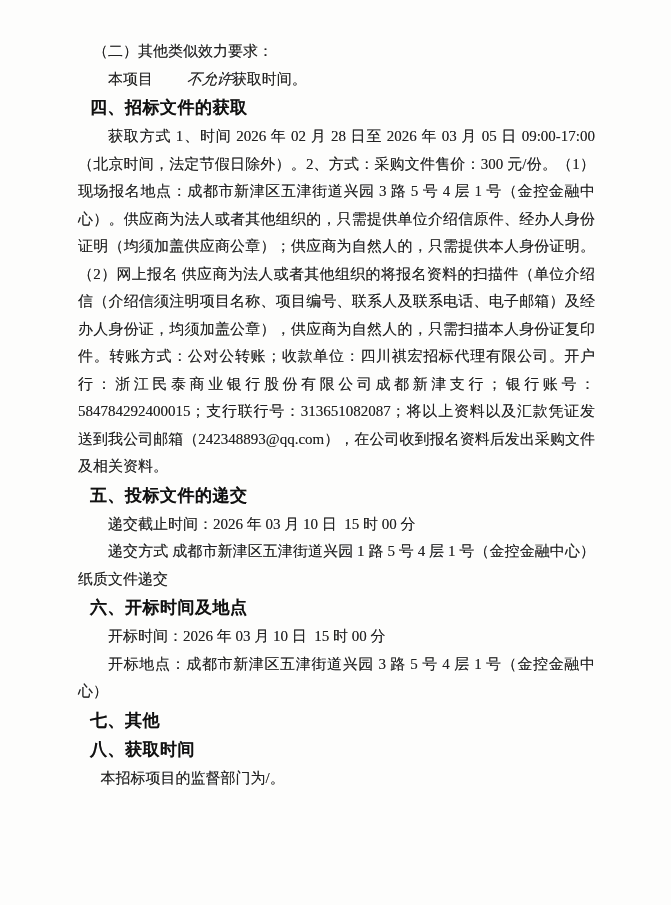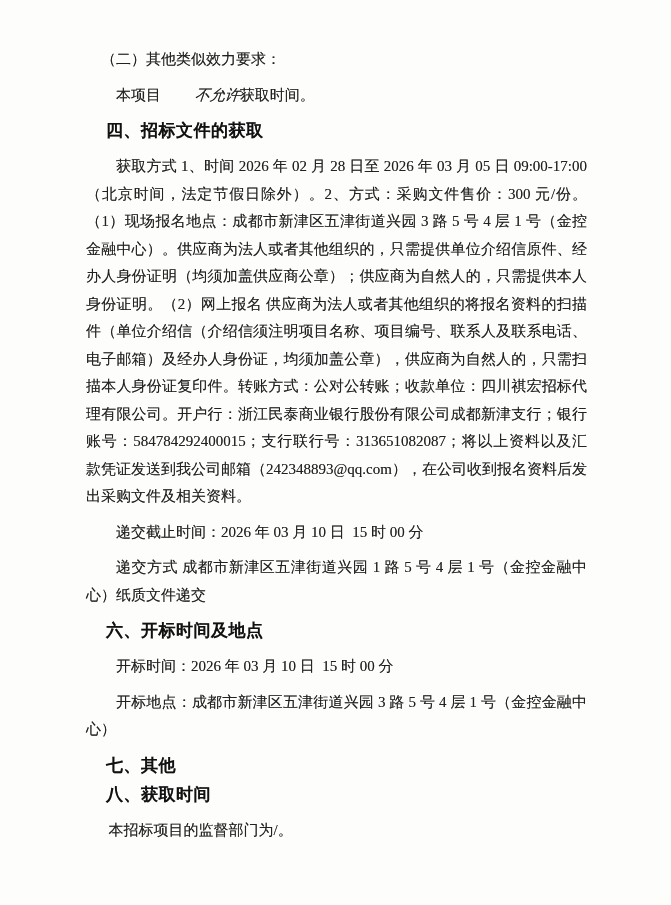--- a/index.html
+++ b/index.html
@@ -11,33 +11,33 @@
   }
   .page {
     box-sizing: border-box;
     width: 671px; height: 905px;
     background: #fdfdfc;
     padding: 38px 76px 0 78px;
     color: #1e1e1e;
     text-shadow: 0 0 0.6px rgba(50,50,50,0.55);
   }
   .para {
-    margin: 8px;
+    margin: 0;
     font-size: 15px;
     line-height: 27.5px;
     text-align: justify;
     text-indent: 2em;
     white-space: pre-wrap;
     color: #222;
   }
   .para.no-indent  { text-indent: 0; }
   .para.indent-1   { text-indent: 1em; }
   .para.indent-15  { text-indent: 1.5em; }
   .heading {
-    margin: 1px 0 1px 28px;
+    margin: 1px 0 1px 12px;
     font-family: "Liberation Sans", "DejaVu Sans", sans-serif;
     font-weight: 700;
     font-size: 17px;
     line-height: 28px;
     color: #111;
     letter-spacing: 0.5px;
   }
   .em-italic {
     font-style: italic;
     display: inline-block;
@@ -50,20 +50,21 @@
 <div class="page">
 
   <p class="para indent-1">（二）其他类似效力要求：</p>
 
 
   <p class="para"><span>本项目 </span><span class="em-italic">不允许</span><span>获取时间。</span></p>
 
   <h2 class="heading">四、招标文件的获取</h2>
   <p class="para">获取方式 1、时间 2026 年 02 月 28 日至 2026 年 03 月 05 日 09:00-17:00（北京时间，法定节假日除外）。2、方式：采购文件售价：300 元/份。（1）现场报名地点：成都市新津区五津街道兴园 3 路 5 号 4 层 1 号（金控金融中心）。供应商为法人或者其他组织的，只需提供单位介绍信原件、经办人身份证明（均须加盖供应商公章）；供应商为自然人的，只需提供本人身份证明。（2）网上报名 供应商为法人或者其他组织的将报名资料的扫描件（单位介绍信（介绍信须注明项目名称、项目编号、联系人及联系电话、电子邮箱）及经办人身份证，均须加盖公章），供应商为自然人的，只需扫描本人身份证复印件。转账方式：公对公转账；收款单位：四川祺宏招标代理有限公司。开户行：浙江民泰商业银行股份有限公司成都新津支行；银行账号：584784292400015；支行联行号：313651082087；将以上资料以及汇款凭证发送到我公司邮箱（242348893@qq.com），在公司收到报名资料后发出采购文件及相关资料。</p>
 
+  <h2 class="heading">五、投标文件的递交</h2>
   <p class="para">递交截止时间：2026 年 03 月 10 日  15 时 00 分</p>
   <p class="para">递交方式 成都市新津区五津街道兴园 1 路 5 号 4 层 1 号（金控金融中心）纸质文件递交</p>
 
   <h2 class="heading">六、开标时间及地点</h2>
   <p class="para">开标时间：2026 年 03 月 10 日  15 时 00 分</p>
   <p class="para">开标地点：成都市新津区五津街道兴园 3 路 5 号 4 层 1 号（金控金融中心）</p>
 
   <h2 class="heading">七、其他</h2>
 
   <h2 class="heading">八、获取时间</h2>

